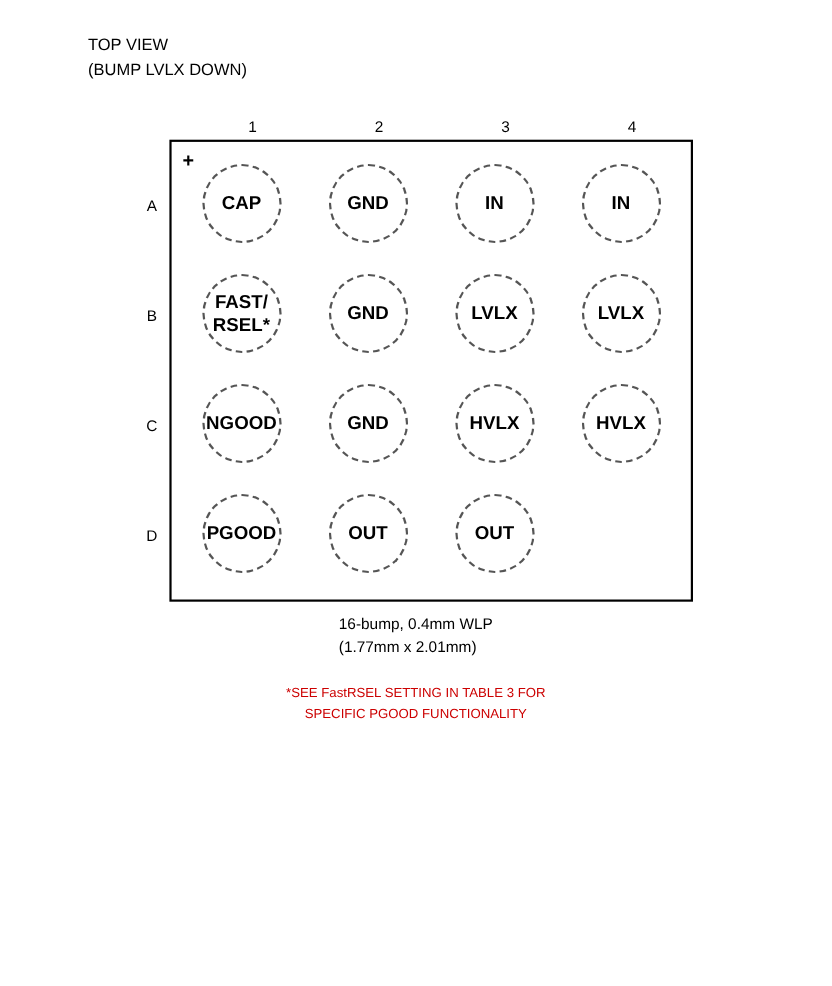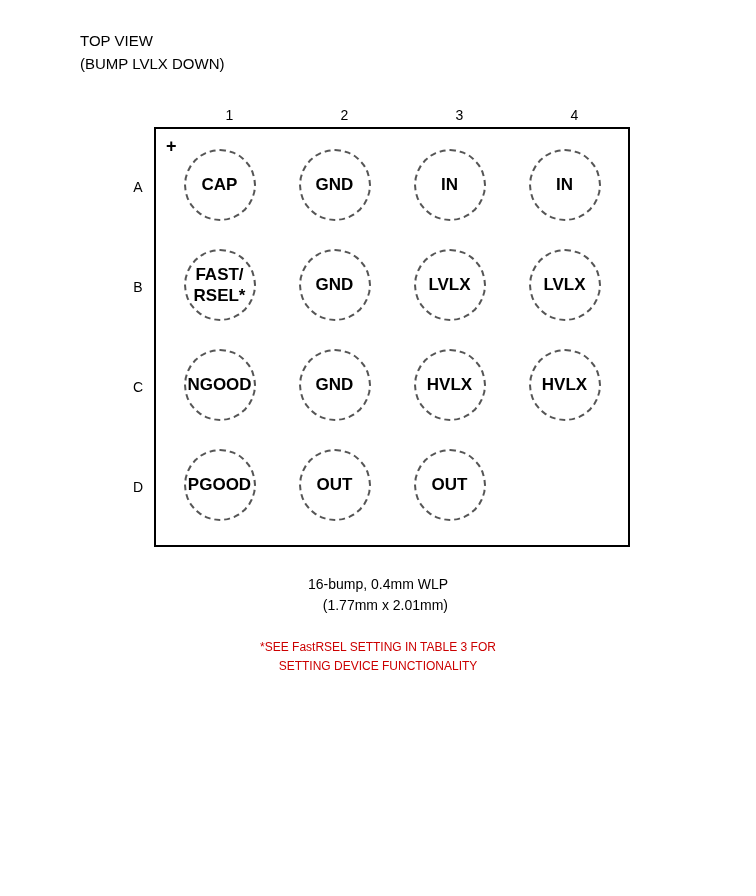--- a/index.html
+++ b/index.html
@@ -95,22 +95,22 @@
       display: flex;
       align-items: center;
       justify-content: center;
       font-size: 17px;
       font-weight: bold;
       text-align: center;
       line-height: 1.25;
     }
 
     .caption {
-      margin-top: 27px;
-      text-align: right;
+      margin-top: 10px;
+      text-align: left;
       font-size: 14px;
       line-height: 1.5;
     }
 
     .footnote {
       margin-top: 22px;
       text-align: center;
       font-size: 12px;
       line-height: 1.6;
       color: #c00;
@@ -196,16 +196,16 @@
       </div>
   </div>
 
   <div class="caption">
     <span>16-bump, 0.4mm WLP</span><br>
     <span>(1.77mm x 2.01mm)</span>
   </div>
 
   <div class="footnote">
     <span>*SEE FastRSEL SETTING IN TABLE 3 FOR</span><br>
-    <span>SETTING DEVICE FUNCTIONALITY</span>
+    <span>SPECIFIC PGOOD FUNCTIONALITY</span>
   </div>
 
 </div>
 
 </body></html>

